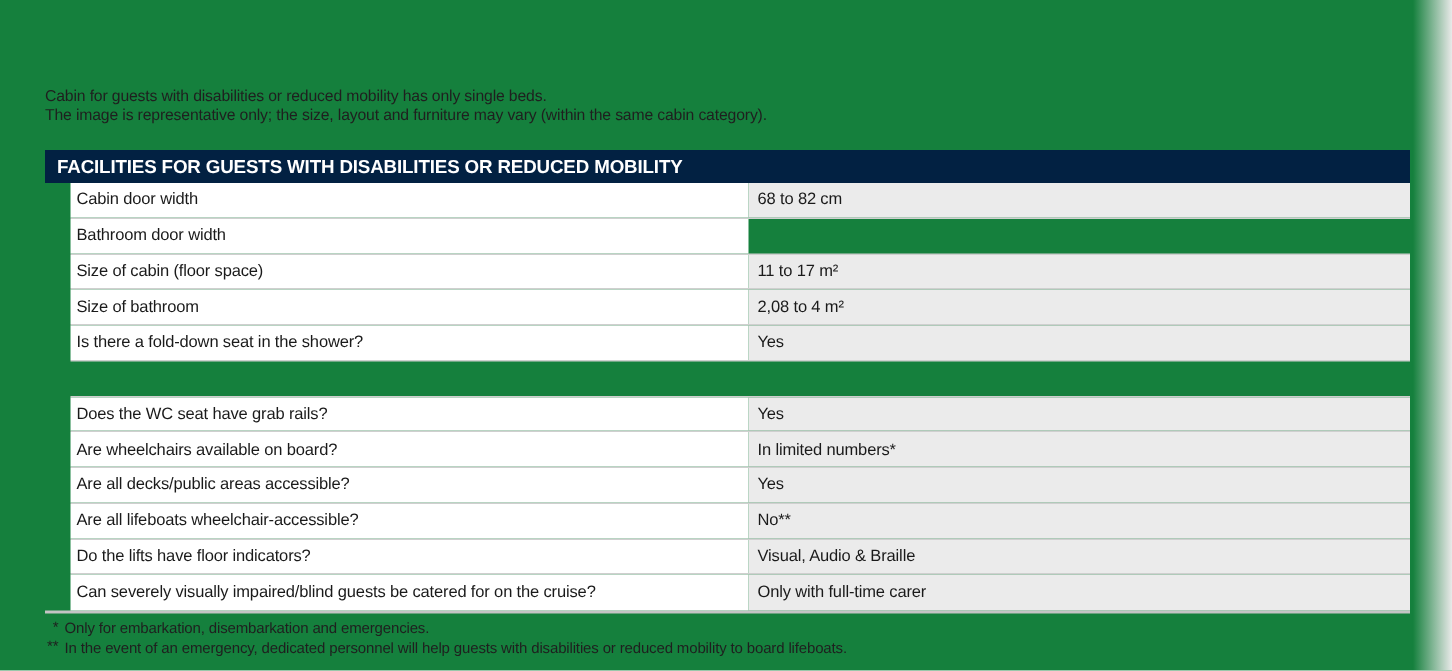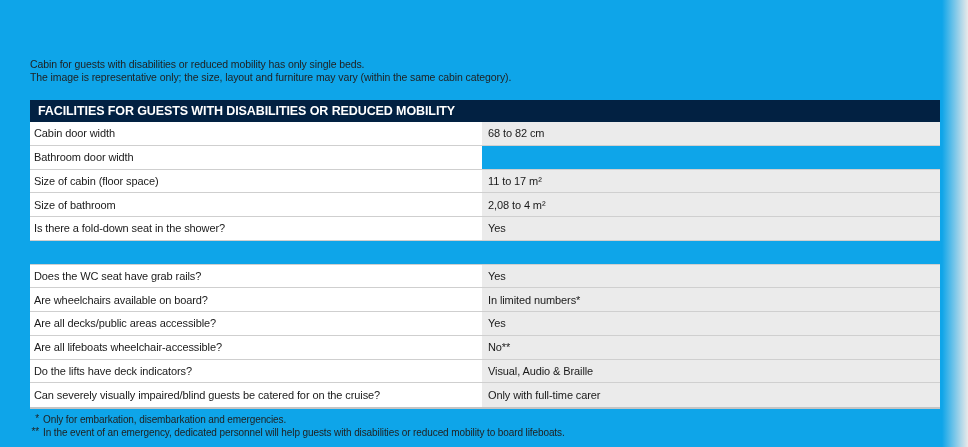--- a/index.html
+++ b/index.html
@@ -10,21 +10,21 @@
     height: 447px;
     overflow: hidden;
     font-family: "Liberation Sans", sans-serif;
     color: #1a1a1a;
     position: relative;
   }
   .page {
     position: relative;
     width: 968px;
     height: 447px;
-    background: #0ea5e9;
+    background: #15803d;
   }
   
   .right-shade {
     position: absolute;
     top: 0;
     right: 0;
     width: 26px;
     height: 447px;
     background: linear-gradient(to right, rgba(230,230,230,0) 0%, #e9e9e9 100%);
     pointer-events: none;
@@ -59,20 +59,21 @@
   .tbody {
     border-bottom: 2px solid #c4c4c4;
   }
   .row {
     display: flex;
     height: 23.75px;
     box-sizing: border-box;
     border-bottom: 1px solid #cfcfcf;
     font-size: 11px;
     letter-spacing: -0.1px;
+    margin-left: 17px;
   }
   .row:last-child {
     border-bottom: none;
   }
   .cell {
     display: flex;
     align-items: center;
     box-sizing: border-box;
     white-space: nowrap;
     overflow: hidden;
@@ -165,21 +166,21 @@
     <div class="cell label">Are all decks/public areas accessible?</div>
     <div class="cell value">Yes</div>
   </div>
 
   <div class="row">
     <div class="cell label">Are all lifeboats wheelchair-accessible?</div>
     <div class="cell value">No**</div>
   </div>
 
   <div class="row">
-    <div class="cell label">Do the lifts have deck indicators?</div>
+    <div class="cell label">Do the lifts have floor indicators?</div>
     <div class="cell value">Visual, Audio &amp; Braille</div>
   </div>
 
   <div class="row">
     <div class="cell label">Can severely visually impaired/blind guests be catered for on the cruise?</div>
     <div class="cell value">Only with full-time carer</div>
   </div>
 </div>
   </div>
 

